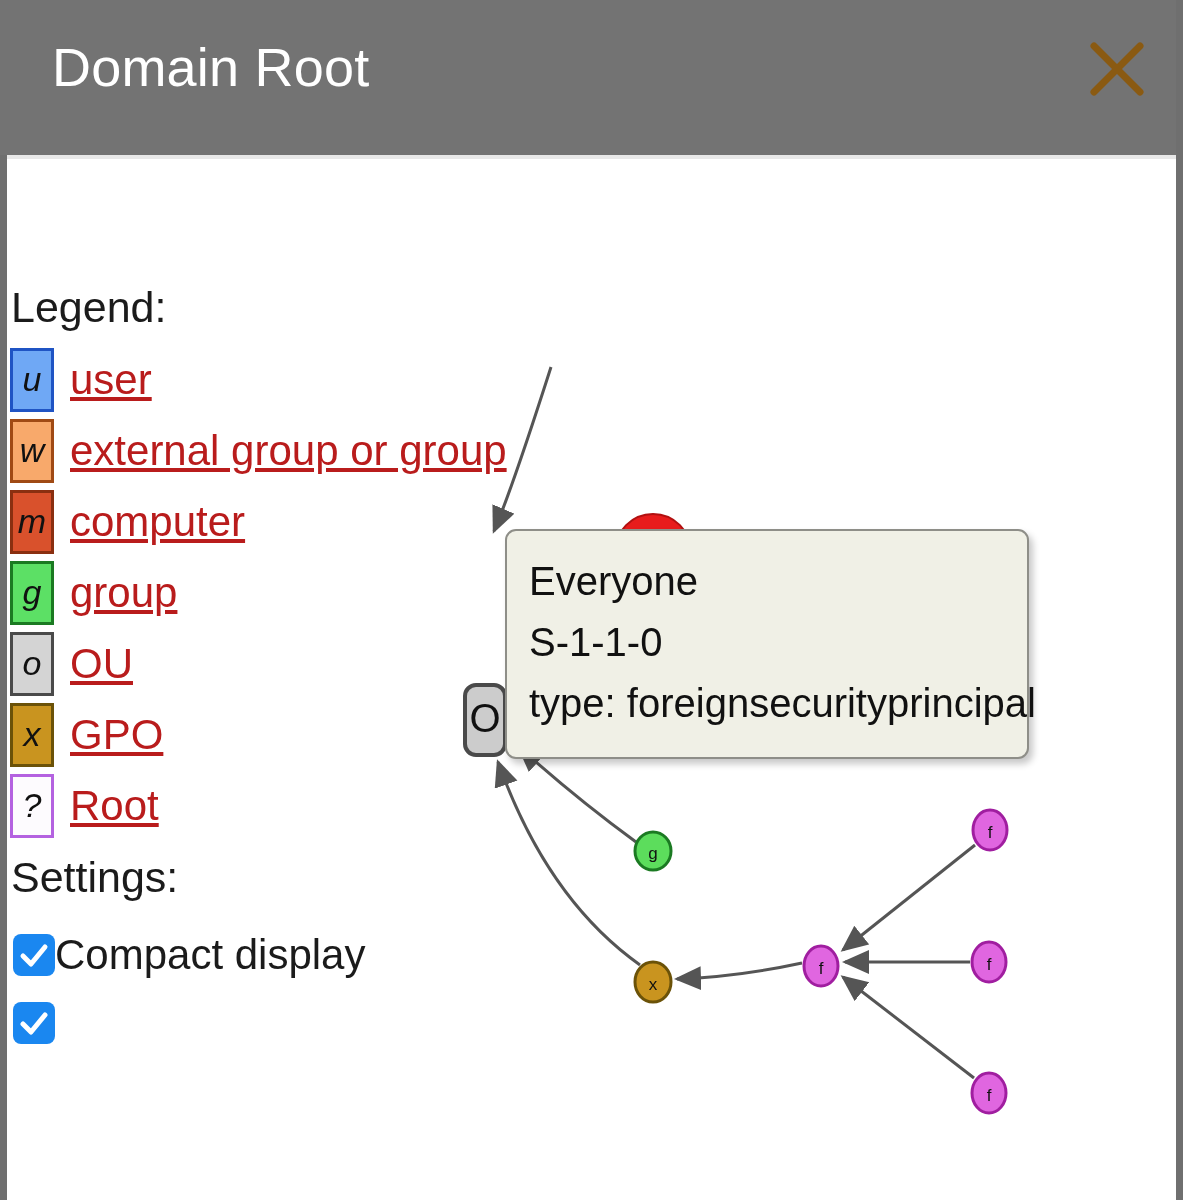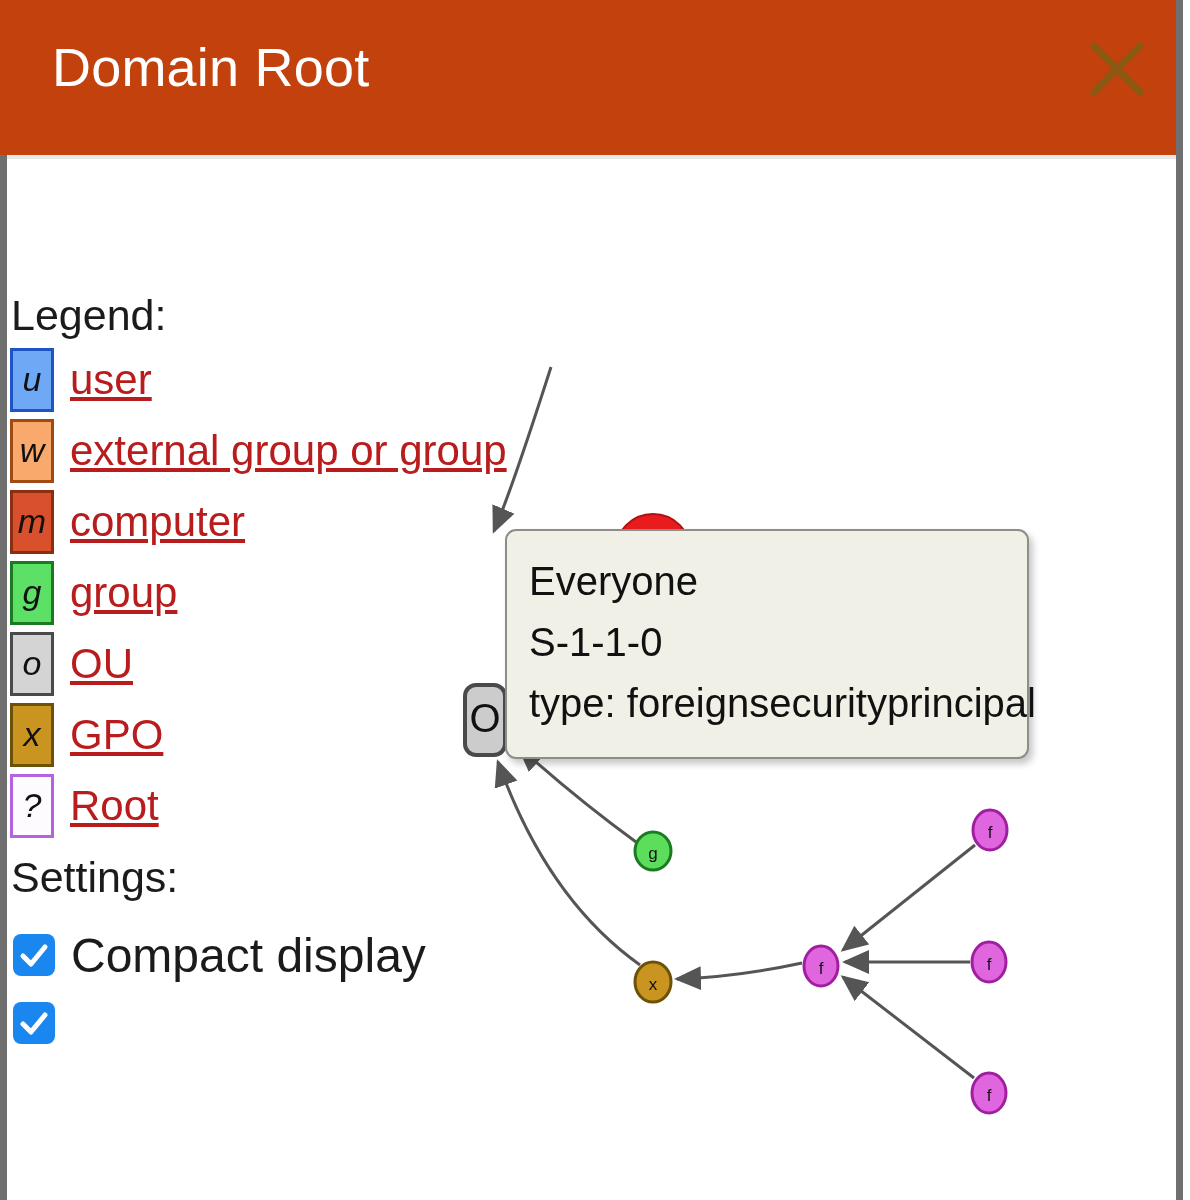--- a/index.html
+++ b/index.html
@@ -17,21 +17,21 @@
     left: 0; top: 0;
     width: 1190px; height: 1200px;
     background: #ffffff;
     box-sizing: border-box;
   }
   
   .titlebar {
     position: absolute;
     left: 0; top: 0;
     width: 1176px; height: 155px;
-    background: #c2410c;
+    background: #737373;
     box-sizing: border-box;
   }
   .title-text {
     position: absolute;
     left: 52px; top: 36px;
     font-size: 54px;
     color: #ffffff;
     font-weight: 400;
     letter-spacing: 0.2px;
     white-space: nowrap;
@@ -73,21 +73,20 @@
     overflow: hidden;
   }
 
   
   .legend-title {
     position: absolute;
     left: 4px; top: 124px;
     font-size: 43px;
     color: #1b1b1b;
     white-space: nowrap;
-    margin-top: 8px;
   }
   .legend-list {
     position: absolute;
     left: 0px; top: 185px;
     width: 520px;
   }
   .legend-row {
     display: flex;
     align-items: center;
     height: 71px;
@@ -134,22 +133,22 @@
     width: 42px; height: 42px;
     border-radius: 8px;
     background: #1a87f0;
     display: flex;
     align-items: center;
     justify-content: center;
     flex: 0 0 auto;
   }
   .checkbox svg { display: block; }
   .setting-label {
-    margin-left: 16px;
-    font-size: 48px;
+    margin-left: 0;
+    font-size: 42px;
     color: #1b1b1b;
     white-space: nowrap;
   }
 
   
   .graph {
     position: absolute;
     left: 0; top: 0;
     width: 1169px; height: 1041px;
     pointer-events: none;

